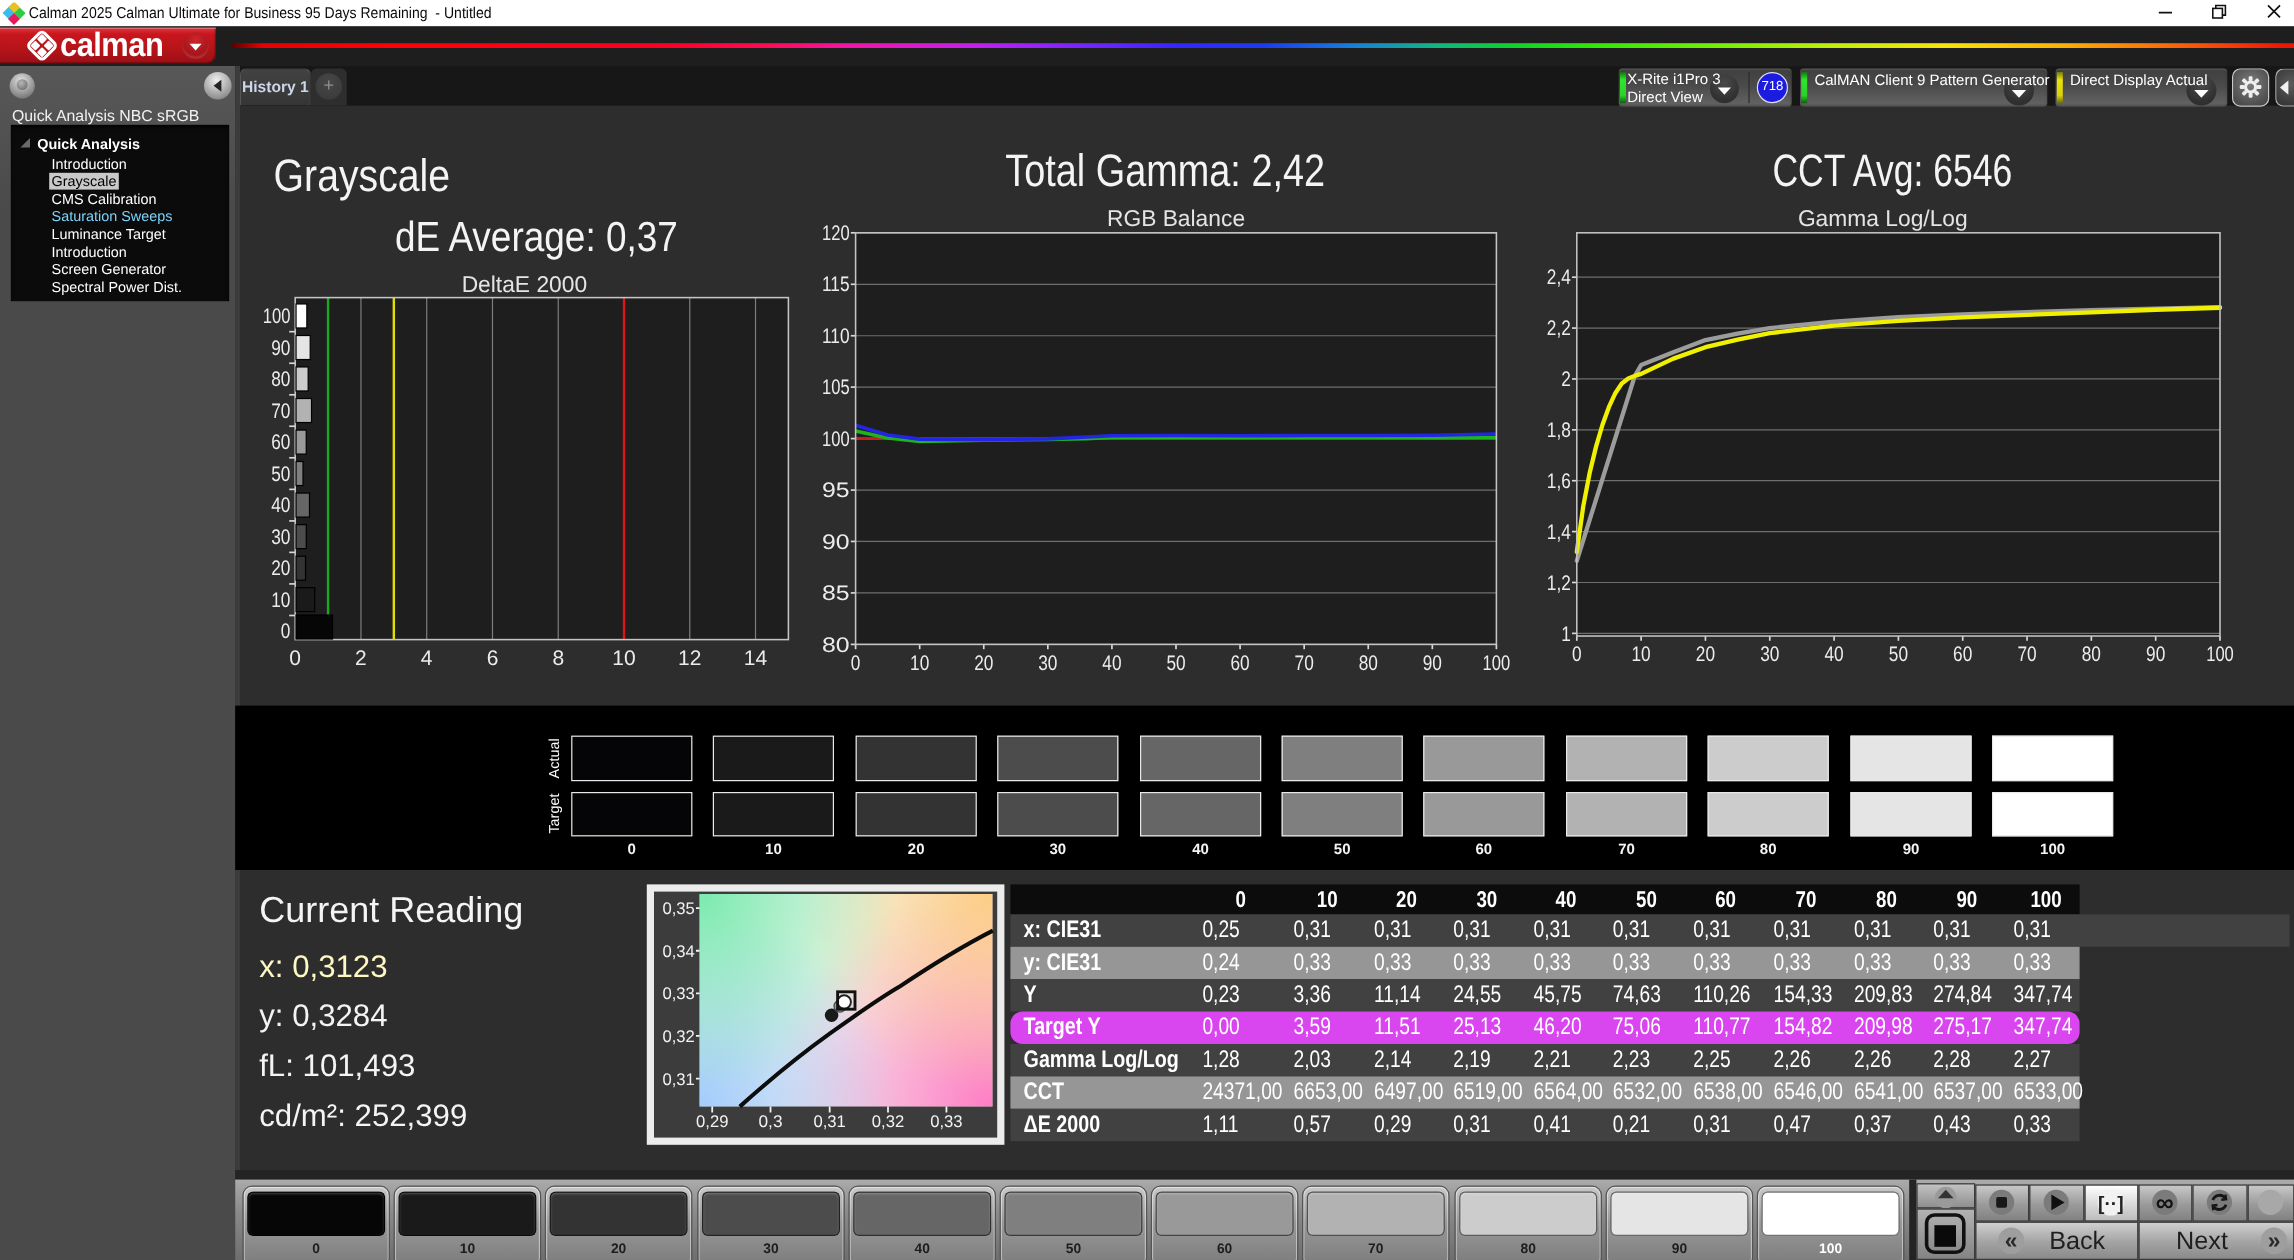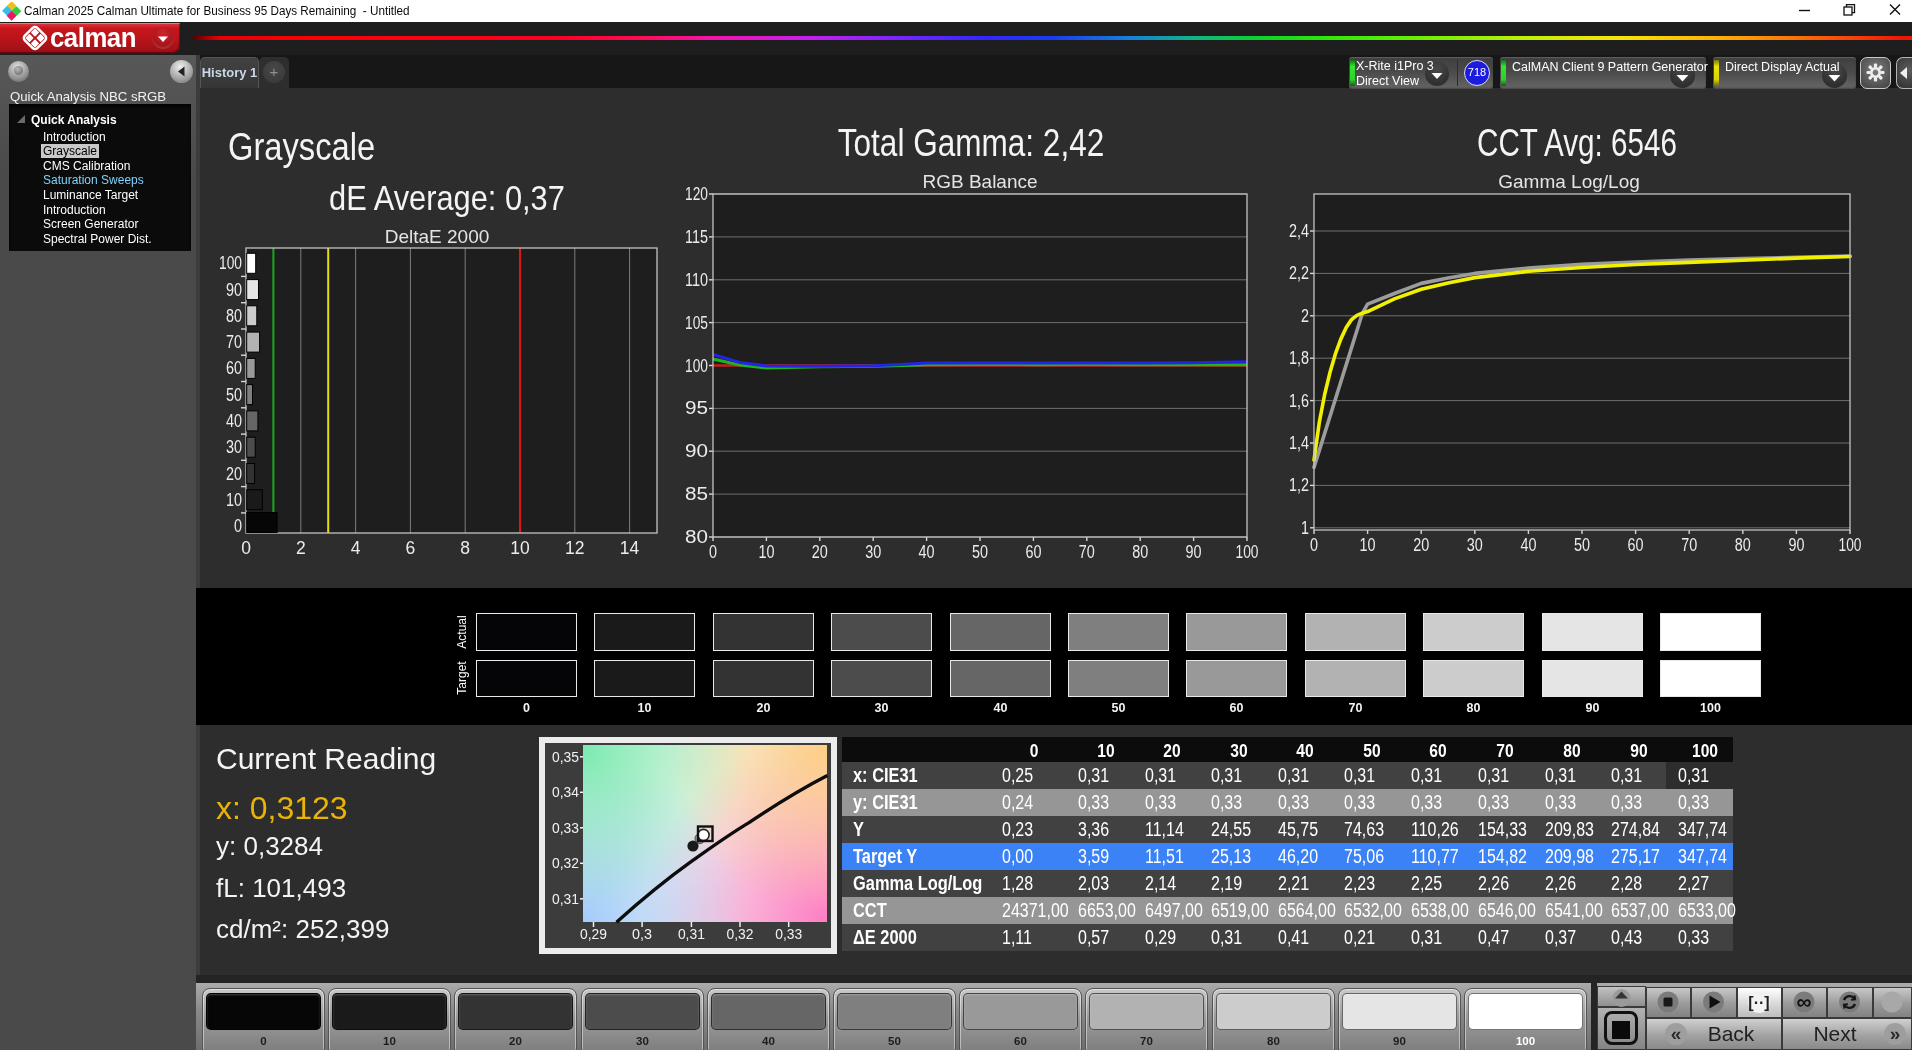--- a/index.html
+++ b/index.html
@@ -332,21 +332,21 @@
 <div class="abs" style="left:1423px;top:613px;width:101px;height:38px;background:#cccccc;border:1.6px solid #e9e9e9;box-sizing:border-box;"></div>
 <div class="abs" style="left:1423px;top:660px;width:101px;height:37px;background:#cccccc;border:1.6px solid #e9e9e9;box-sizing:border-box;"></div>
 <div class="abs" style="left:1423px;top:701px;width:101px;text-align:center;font-size:12.5px;font-weight:bold;color:#f4f4f4;">80</div>
 <div class="abs" style="left:1542px;top:613px;width:101px;height:38px;background:#e5e5e5;border:1.6px solid #e9e9e9;box-sizing:border-box;"></div>
 <div class="abs" style="left:1542px;top:660px;width:101px;height:37px;background:#e5e5e5;border:1.6px solid #e9e9e9;box-sizing:border-box;"></div>
 <div class="abs" style="left:1542px;top:701px;width:101px;text-align:center;font-size:12.5px;font-weight:bold;color:#f4f4f4;">90</div>
 <div class="abs" style="left:1660px;top:613px;width:101px;height:38px;background:#ffffff;border:1.6px solid #e9e9e9;box-sizing:border-box;"></div>
 <div class="abs" style="left:1660px;top:660px;width:101px;height:37px;background:#ffffff;border:1.6px solid #e9e9e9;box-sizing:border-box;"></div>
 <div class="abs" style="left:1660px;top:701px;width:101px;text-align:center;font-size:12.5px;font-weight:bold;color:#f4f4f4;">100</div>
 <div class="abs" style="left:216px;top:742px;font-size:30px;color:#f4f4f4;">Current Reading</div>
-<div class="abs" style="left:216px;top:790px;font-size:32px;color:#eab308;">x: 0,3123</div>
+<div class="abs" style="left:216px;top:790px;font-size:26px;color:#fef9c3;">x: 0,3123</div>
 <div class="abs" style="left:216px;top:831px;font-size:26px;color:#f4f4f4;">y: 0,3284</div>
 <div class="abs" style="left:216px;top:873px;font-size:26px;color:#f4f4f4;">fL: 101,493</div>
 <div class="abs" style="left:216px;top:914px;font-size:26px;color:#f4f4f4;">cd/m²: 252,399</div>
 <div class="abs" style="left:539px;top:737px;width:298px;height:217px;background:#3c3c3c;border:6px solid #ececec;box-sizing:border-box;"></div>
 <div class="abs" style="left:583px;top:745px;width:244px;height:177px;background:
  radial-gradient(circle at 0% 0%, rgba(100,232,165,.85), rgba(100,232,165,0) 55%),
  radial-gradient(circle at 100% 0%, rgba(255,198,110,.82), rgba(255,198,110,0) 55%),
  radial-gradient(circle at 0% 100%, rgba(148,196,255,.85), rgba(148,196,255,0) 55%),
  radial-gradient(circle at 100% 100%, rgba(255,112,192,.9), rgba(255,112,192,0) 62%),
  #f4f6ee;"></div>
@@ -383,21 +383,21 @@
     <div class="abs" style="left:330.3px;top:3px;width:0;"><div style="display:inline-block;transform:translateX(-50%) scaleX(.82);font-size:19px;font-weight:bold;color:#fff;white-space:nowrap;">20</div></div>
     <div class="abs" style="left:396.6px;top:3px;width:0;"><div style="display:inline-block;transform:translateX(-50%) scaleX(.82);font-size:19px;font-weight:bold;color:#fff;white-space:nowrap;">30</div></div>
     <div class="abs" style="left:462.8px;top:3px;width:0;"><div style="display:inline-block;transform:translateX(-50%) scaleX(.82);font-size:19px;font-weight:bold;color:#fff;white-space:nowrap;">40</div></div>
     <div class="abs" style="left:529.6px;top:3px;width:0;"><div style="display:inline-block;transform:translateX(-50%) scaleX(.82);font-size:19px;font-weight:bold;color:#fff;white-space:nowrap;">50</div></div>
     <div class="abs" style="left:596.3px;top:3px;width:0;"><div style="display:inline-block;transform:translateX(-50%) scaleX(.82);font-size:19px;font-weight:bold;color:#fff;white-space:nowrap;">60</div></div>
     <div class="abs" style="left:663.1px;top:3px;width:0;"><div style="display:inline-block;transform:translateX(-50%) scaleX(.82);font-size:19px;font-weight:bold;color:#fff;white-space:nowrap;">70</div></div>
     <div class="abs" style="left:729.8px;top:3px;width:0;"><div style="display:inline-block;transform:translateX(-50%) scaleX(.82);font-size:19px;font-weight:bold;color:#fff;white-space:nowrap;">80</div></div>
     <div class="abs" style="left:796.5px;top:3px;width:0;"><div style="display:inline-block;transform:translateX(-50%) scaleX(.82);font-size:19px;font-weight:bold;color:#fff;white-space:nowrap;">90</div></div>
     <div class="abs" style="left:863.2px;top:3px;width:0;"><div style="display:inline-block;transform:translateX(-50%) scaleX(.82);font-size:19px;font-weight:bold;color:#fff;white-space:nowrap;">100</div></div>
   </div>
-<div class="abs" style="left:842px;top:762px;width:824px;height:27px;background:#414141;color:#fff;">
+<div class="abs" style="left:842px;top:762px;width:1066px;height:27px;background:#414141;color:#fff;">
     <div class="abs" style="left:11px;top:2px;font-size:20px;font-weight:bold;white-space:nowrap;transform:scaleX(.82);transform-origin:0 0;">x: CIE31</div>
     <div class="abs" style="left:160.0px;top:2px;font-size:20px;white-space:nowrap;transform:scaleX(.8);transform-origin:0 0;">0,25</div>
     <div class="abs" style="left:236.2px;top:2px;font-size:20px;white-space:nowrap;transform:scaleX(.8);transform-origin:0 0;">0,31</div>
     <div class="abs" style="left:303.0px;top:2px;font-size:20px;white-space:nowrap;transform:scaleX(.8);transform-origin:0 0;">0,31</div>
     <div class="abs" style="left:369.3px;top:2px;font-size:20px;white-space:nowrap;transform:scaleX(.8);transform-origin:0 0;">0,31</div>
     <div class="abs" style="left:435.5px;top:2px;font-size:20px;white-space:nowrap;transform:scaleX(.8);transform-origin:0 0;">0,31</div>
     <div class="abs" style="left:502.3px;top:2px;font-size:20px;white-space:nowrap;transform:scaleX(.8);transform-origin:0 0;">0,31</div>
     <div class="abs" style="left:569.0px;top:2px;font-size:20px;white-space:nowrap;transform:scaleX(.8);transform-origin:0 0;">0,31</div>
     <div class="abs" style="left:635.8px;top:2px;font-size:20px;white-space:nowrap;transform:scaleX(.8);transform-origin:0 0;">0,31</div>
     <div class="abs" style="left:702.5px;top:2px;font-size:20px;white-space:nowrap;transform:scaleX(.8);transform-origin:0 0;">0,31</div>
@@ -425,21 +425,21 @@
     <div class="abs" style="left:303.0px;top:2px;font-size:20px;white-space:nowrap;transform:scaleX(.8);transform-origin:0 0;">11,14</div>
     <div class="abs" style="left:369.3px;top:2px;font-size:20px;white-space:nowrap;transform:scaleX(.8);transform-origin:0 0;">24,55</div>
     <div class="abs" style="left:435.5px;top:2px;font-size:20px;white-space:nowrap;transform:scaleX(.8);transform-origin:0 0;">45,75</div>
     <div class="abs" style="left:502.3px;top:2px;font-size:20px;white-space:nowrap;transform:scaleX(.8);transform-origin:0 0;">74,63</div>
     <div class="abs" style="left:569.0px;top:2px;font-size:20px;white-space:nowrap;transform:scaleX(.8);transform-origin:0 0;">110,26</div>
     <div class="abs" style="left:635.8px;top:2px;font-size:20px;white-space:nowrap;transform:scaleX(.8);transform-origin:0 0;">154,33</div>
     <div class="abs" style="left:702.5px;top:2px;font-size:20px;white-space:nowrap;transform:scaleX(.8);transform-origin:0 0;">209,83</div>
     <div class="abs" style="left:769.2px;top:2px;font-size:20px;white-space:nowrap;transform:scaleX(.8);transform-origin:0 0;">274,84</div>
     <div class="abs" style="left:835.9px;top:2px;font-size:20px;white-space:nowrap;transform:scaleX(.8);transform-origin:0 0;">347,74</div>
   </div>
-<div class="abs" style="left:842px;top:843px;width:891px;height:27px;background:#3b82f6;color:#fff;">
+<div class="abs" style="left:842px;top:843px;width:891px;height:27px;background:#d946ef;color:#fff;border-radius:10px;">
     <div class="abs" style="left:11px;top:2px;font-size:20px;font-weight:bold;white-space:nowrap;transform:scaleX(.82);transform-origin:0 0;">Target Y</div>
     <div class="abs" style="left:160.0px;top:2px;font-size:20px;white-space:nowrap;transform:scaleX(.8);transform-origin:0 0;">0,00</div>
     <div class="abs" style="left:236.2px;top:2px;font-size:20px;white-space:nowrap;transform:scaleX(.8);transform-origin:0 0;">3,59</div>
     <div class="abs" style="left:303.0px;top:2px;font-size:20px;white-space:nowrap;transform:scaleX(.8);transform-origin:0 0;">11,51</div>
     <div class="abs" style="left:369.3px;top:2px;font-size:20px;white-space:nowrap;transform:scaleX(.8);transform-origin:0 0;">25,13</div>
     <div class="abs" style="left:435.5px;top:2px;font-size:20px;white-space:nowrap;transform:scaleX(.8);transform-origin:0 0;">46,20</div>
     <div class="abs" style="left:502.3px;top:2px;font-size:20px;white-space:nowrap;transform:scaleX(.8);transform-origin:0 0;">75,06</div>
     <div class="abs" style="left:569.0px;top:2px;font-size:20px;white-space:nowrap;transform:scaleX(.8);transform-origin:0 0;">110,77</div>
     <div class="abs" style="left:635.8px;top:2px;font-size:20px;white-space:nowrap;transform:scaleX(.8);transform-origin:0 0;">154,82</div>
     <div class="abs" style="left:702.5px;top:2px;font-size:20px;white-space:nowrap;transform:scaleX(.8);transform-origin:0 0;">209,98</div>

